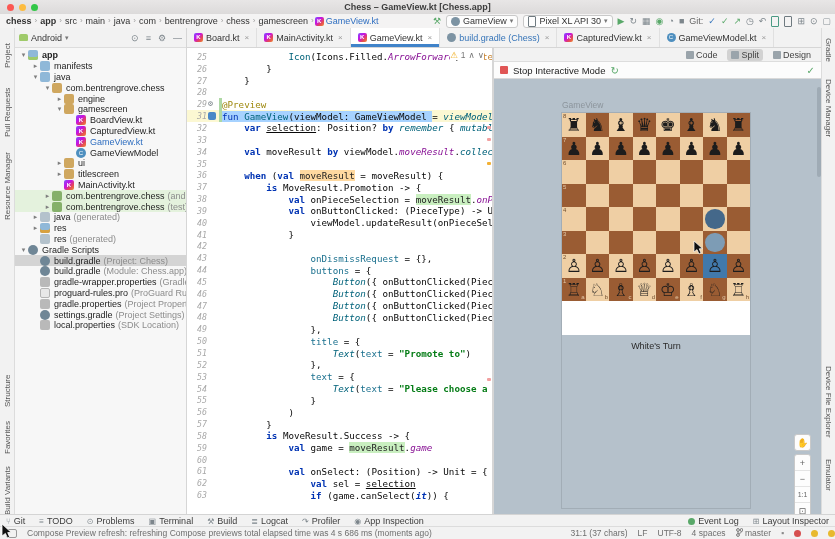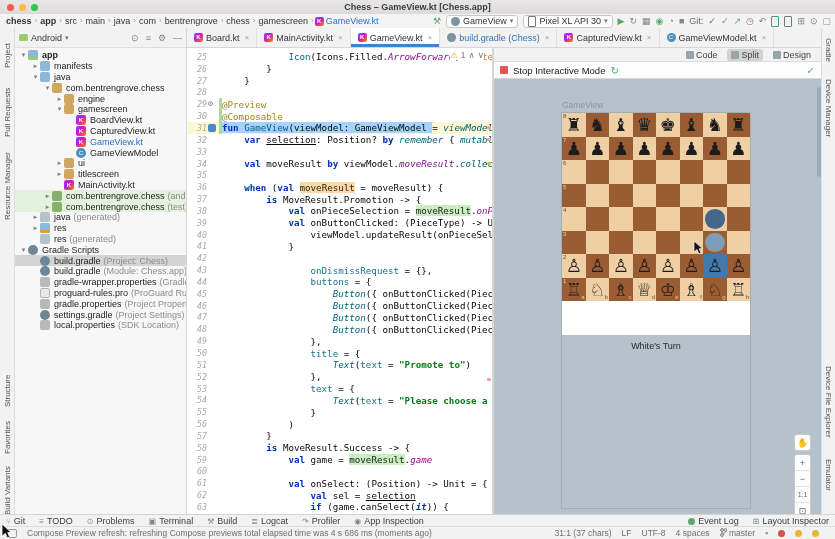--- a/index.html
+++ b/index.html
@@ -84,21 +84,21 @@
   .egut .gic{position:absolute;left:1px;top:1px;font-size:8px;color:#7d868c;line-height:9px;}
   .egut .ric{position:absolute;left:1px;top:2px;width:8px;height:8px;border-radius:2px;background:#4a88c7;}
   .evcs{width:3px;flex:none;height:100%;}
   .evcs.on{background:#aed8a4;}
   .etext{white-space:pre;flex:1;overflow:hidden;}
   .c-pl{color:#080808;} .c-kw{color:#0033b3;font-weight:bold;} .c-kwi{color:#0033b3;font-weight:bold;font-style:italic;}
   .c-fn{color:#00627a;} .c-fni{color:#00627a;font-style:italic;} .c-ann{color:#9e880d;}
   .c-str{color:#067d17;font-weight:bold;} .c-prop{color:#871094;font-style:italic;}
   .c-arg{color:#c57f29;} .c-arg2{color:#1a708e;}
   .c-hlo{background:#ffd9a0;} .c-hlg{background:#c9efc0;} .c-und{text-decoration:underline;color:#080808;}
-  .c-selkw{background:#a6d2ff;color:#0033b3;font-weight:bold;} .c-selfn{background:#a6d2ff;color:#00627a;}
+  .c-selkw{background:#a6d2ff;color:#0033b3;font-weight:normal;} .c-selfn{background:#a6d2ff;color:#00627a;}
   .c-selpl{background:#a6d2ff;color:#080808;}
   .inspect{position:absolute;top:2px;right:8px;display:flex;align-items:center;gap:3px;background:#fff;
            font-family:"Liberation Sans",sans-serif;font-size:8.5px;color:#777;}
   .inspect .w{color:#eda200;}
   .emark{position:absolute;right:1px;width:4px;height:3px;border-radius:1px;}
   .splitter{width:2px;background:#d6d6d6;flex:none;}
   
   .preview{flex:1;display:flex;flex-direction:column;min-width:0;background:#fff;}
   .modebar{height:13px;background:#f2f2f2;border-bottom:1px solid #ddd;display:flex;align-items:center;
            justify-content:flex-end;gap:6px;padding-right:6px;}
@@ -130,21 +130,21 @@
   .fgroup .fb{height:15px;display:flex;align-items:center;justify-content:center;color:#666;font-size:9px;border-bottom:1px solid #e4e4e4;}
   .fgroup .fb:last-child{border-bottom:none;}
   .fgroup .fb.small{font-size:7px;}
   
   .toolrow{position:absolute;bottom:12px;left:0;right:0;height:12px;background:#f2f2f2;border-top:1px solid #d4d4d4;
            display:flex;align-items:center;padding:0 6px;gap:14px;}
   .tool{display:flex;align-items:center;gap:3px;color:#3c3c3c;}
   .tool .ic{color:#7d868c;font-size:8px;}
   .toolsp{flex:1;}
   .statusrow{position:absolute;bottom:0;left:0;right:0;height:12px;background:#f2f2f2;border-top:1px solid #dcdcdc;
-             display:flex;align-items:center;padding:0 16px 0 6px;gap:10px;color:#6e6e6e;font-size:8.5px;white-space:nowrap;}
+             display:flex;align-items:center;padding:0 0 0 6px;gap:10px;color:#6e6e6e;font-size:8.5px;white-space:nowrap;}
   .statussp{flex:1;}
   .sdot{width:7px;height:7px;border-radius:50%;display:inline-block;}
   .bubble{width:9px;height:7px;border:1px solid #9a9a9a;border-radius:2px;display:inline-block;}
   .branch-svg{display:inline-block;vertical-align:-1px;}
   .cursor-svg{position:absolute;pointer-events:none;}
 </style>
 </head>
 <body>
 
 <div class="titlebar">
@@ -441,26 +441,20 @@
               <span class="etext"></span>
             </div>
             <div class="eline">
               <span class="enum">29</span>
               <span class="egut">
                 <span class="gic">⚙</span>
               </span>
               <span class="evcs on"></span>
               <span class="etext"><span class="c-ann">@Preview</span></span>
             </div>
-            <div class="eline">
-              <span class="enum">30</span>
-              <span class="egut"></span>
-              <span class="evcs on"></span>
-              <span class="etext"><span class="c-ann">@Composable</span></span>
-            </div>
             <div class="eline cur">
               <span class="enum">31</span>
               <span class="egut">
                 <span class="ric"></span>
               </span>
               <span class="evcs on"></span>
               <span class="etext"><span class="c-selkw">fun </span><span class="c-selfn">GameView</span><span class="c-selpl">(viewModel: GameViewModel </span><span class="c-pl">= </span><span class="c-fni">viewModel</span></span>
             </div>
             <div class="eline">
               <span class="enum">32</span>

